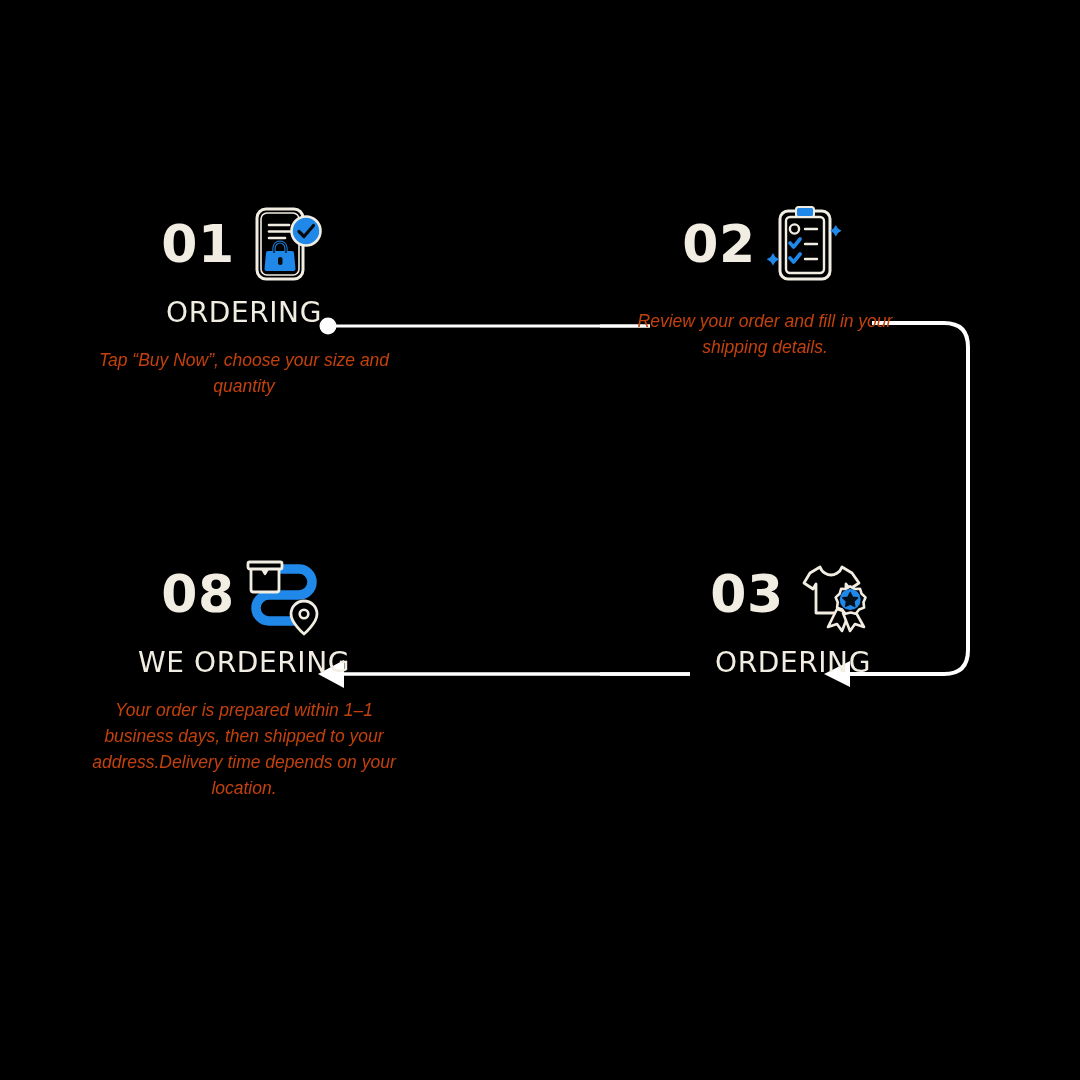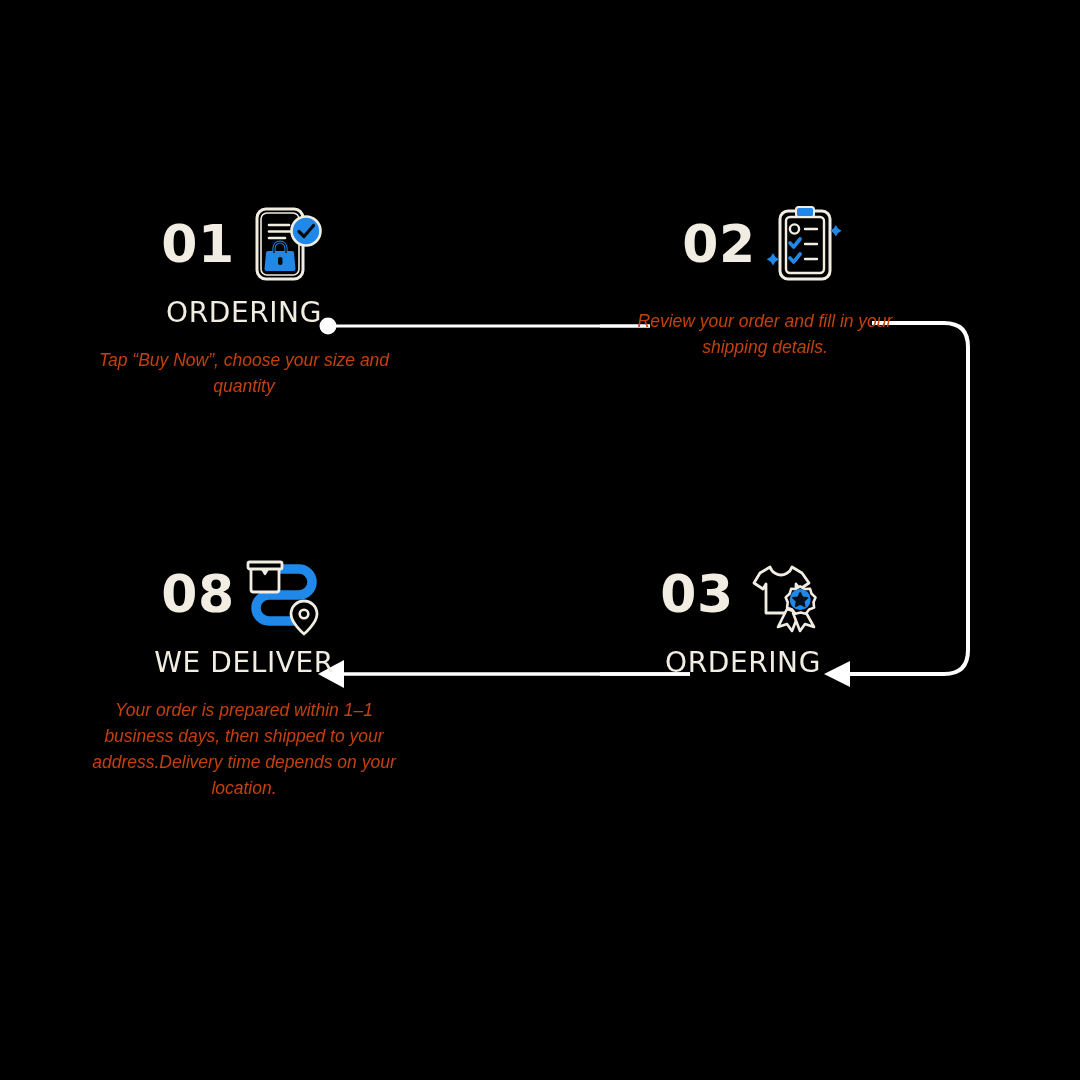--- a/index.html
+++ b/index.html
@@ -68,21 +68,21 @@
     color: #c2410c;
     margin: 0 auto;
     padding-top: 18px;
     max-width: 300px;
     font-style: italic;
   }
 
   
   #step-01 { left: 74px;  top: 198px; }
   #step-02 { left: 595px; top: 198px; }
-  #step-03 { left: 573px; top: 548px; }
+  #step-03 { left: 623px; top: 548px; }
   #step-04 { left: 74px;  top: 548px; }
 
   #step-01 .step-head { padding-left: 0px; }
   #step-04 .step-desc { max-width: 330px; }
   #step-03 .step-desc { max-width: 320px; }
 </style>
 </head>
 <body>
 
 <div id="stage">
@@ -200,17 +200,17 @@
           <rect x="10" y="17" width="28" height="24" rx="2.5" fill="#000" stroke="#F1EDE2" stroke-width="2.8"></rect>
           <rect x="7" y="11" width="34" height="7" rx="1.8" fill="#000" stroke="#F1EDE2" stroke-width="2.8"></rect>
           <path d="M24 18 v5" stroke="#F1EDE2" stroke-width="2.4"></path>
           <path d="M21 18 l3 5 l3 -5" fill="none" stroke="#F1EDE2" stroke-width="2.4" stroke-linejoin="round"></path>
 
           <path d="M63 50 a13 13 0 0 1 13 13 c0 9 -13 20 -13 20 c0 0 -13 -11 -13 -20 a13 13 0 0 1 13 -13 z" fill="#000" stroke="#F1EDE2" stroke-width="2.8" stroke-linejoin="round"></path>
           <circle cx="63" cy="63" r="4.3" fill="#000" stroke="#F1EDE2" stroke-width="2.6"></circle>
         </svg>
       </span>
     </div>
-    <div class="step-title">WE DELIVER</div>
+    <div class="step-title">WE ORDERING</div>
     <div class="step-desc">Your order is prepared within 1–1 business days, then shipped to your address.Delivery time depends on your location.</div>
   </div>
 
 </div>
 
 </body></html>

